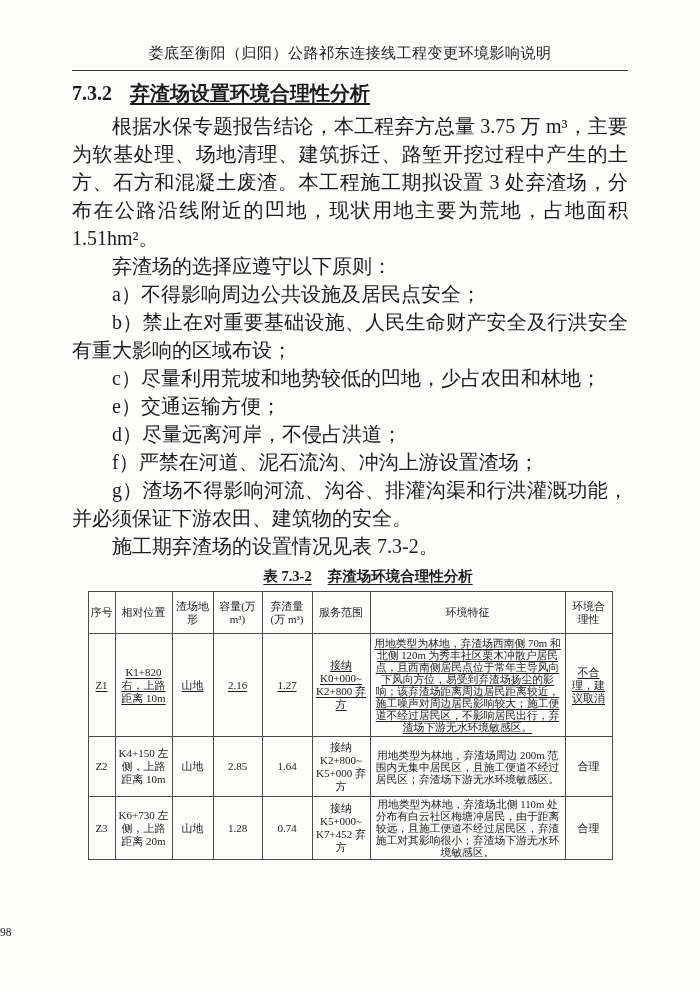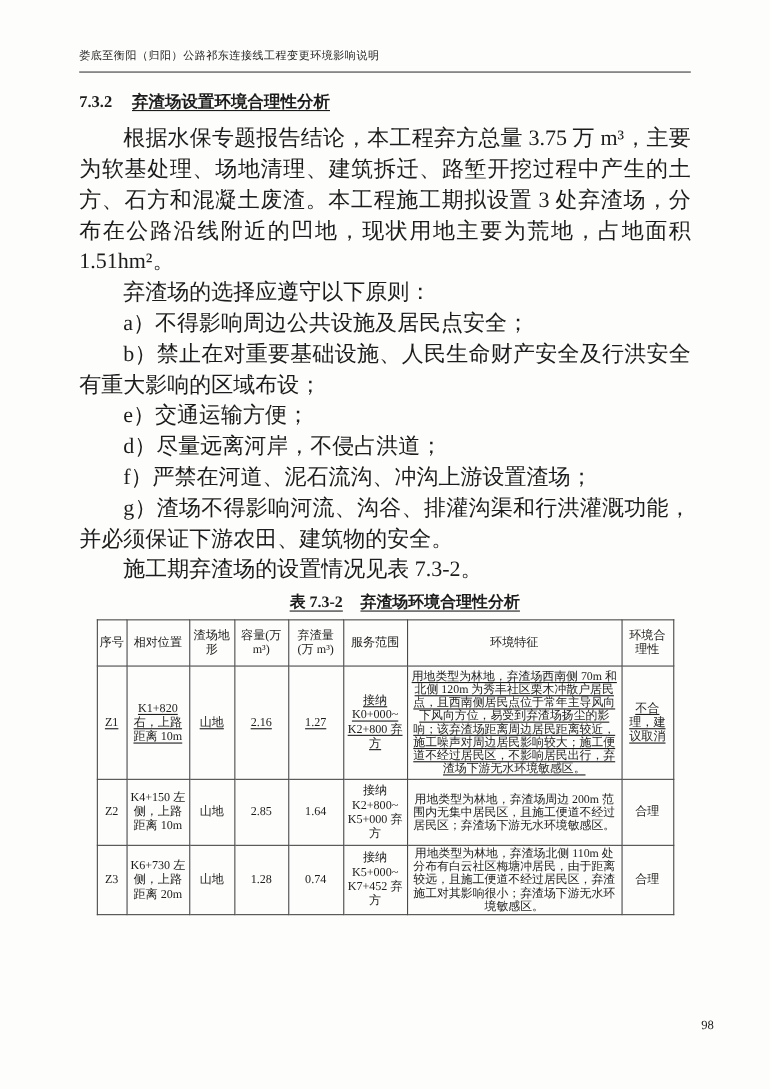--- a/index.html
+++ b/index.html
@@ -12,32 +12,32 @@
   .page{
     position:relative;
     width:700px;height:990px;
     background:#fdfdfc;
     overflow:hidden;
   }
   
   .doc-header{
     position:absolute;
     top:44px;left:72px;width:556px;
-    text-align:left;
-    font-size:10px;
+    text-align:center;
+    font-size:15px;
     letter-spacing:.5px;
     padding-bottom:7px;
     border-bottom:1.5px solid #3a3a3a;
   }
   .content{
     position:absolute;
     top:82px;left:72px;width:556px;
   }
   .section-heading{
-    font-size:15px;font-weight:bold;
+    font-size:20px;font-weight:bold;
     margin:0 0 8px 0;
     line-height:22px;
   }
   .section-heading .sec-no{margin-right:18px;}
   .section-heading .sec-title{text-decoration:underline;text-underline-offset:3px;}
   p.body-text{
     margin:0;
     font-size:20px;
     line-height:28px;
     text-align:justify;
@@ -76,40 +76,40 @@
   table.data-table thead tr{height:42px;}
   tr.row-z1{height:103px;}
   tr.row-z2{height:60px;}
   tr.row-z3{height:60px;}
   td.features{font-size:10.8px;line-height:12px;text-align:center;}
   tr.rev td{text-decoration:underline;text-underline-offset:2px;}
   .closing-wrap{margin-top:15px;}
   .page-number{
     position:absolute;
     bottom:52px;left:0;width:613px;
-    text-align:right;
+    text-align:left;
     font-size:11.5px;
-    padding-left:36px;
   }
 </style>
 </head>
 <body>
 
 <div class="page">
 
   <div class="doc-header">娄底至衡阳（归阳）公路祁东连接线工程变更环境影响说明</div>
 
   <div class="content">
 
     <h3 class="section-heading"><span class="sec-no">7.3.2</span><span class="sec-title">弃渣场设置环境合理性分析</span></h3>
 
     <p class="body-text">根据水保专题报告结论，本工程弃方总量 3.75 万 m³，主要为软基处理、场地清理、建筑拆迁、路堑开挖过程中产生的土方、石方和混凝土废渣。本工程施工期拟设置 3 处弃渣场，分布在公路沿线附近的凹地，现状用地主要为荒地，占地面积1.51hm²。</p>
     <p class="body-text">弃渣场的选择应遵守以下原则：</p>
     <p class="body-text">a）不得影响周边公共设施及居民点安全；</p>
     <p class="body-text">b）禁止在对重要基础设施、人民生命财产安全及行洪安全有重大影响的区域布设；</p>
+    <p class="body-text">c）尽量利用荒坡和地势较低的凹地，少占农田和林地；</p>
     <p class="body-text">e）交通运输方便；</p>
     <p class="body-text">d）尽量远离河岸，不侵占洪道；</p>
     <p class="body-text">f）严禁在河道、泥石流沟、冲沟上游设置渣场；</p>
     <p class="body-text">g）渣场不得影响河流、沟谷、排灌沟渠和行洪灌溉功能，并必须保证下游农田、建筑物的安全。</p>
     <p class="body-text">施工期弃渣场的设置情况见表 7.3-2。</p>
 
     <div class="table-caption"><span class="cap-inner"><span class="cap-label">表 7.3-2</span><span>弃渣场环境合理性分析</span></span></div>
 
     <table class="data-table">
       <colgroup>

